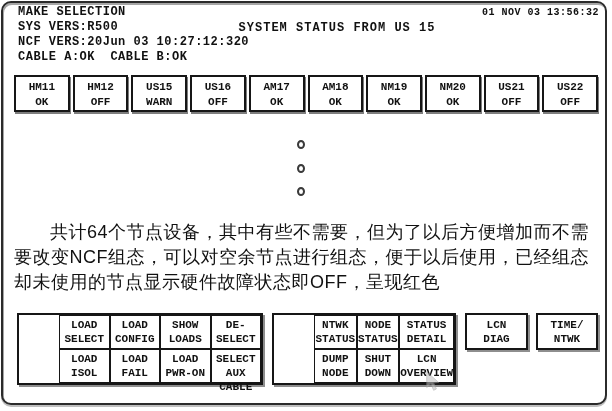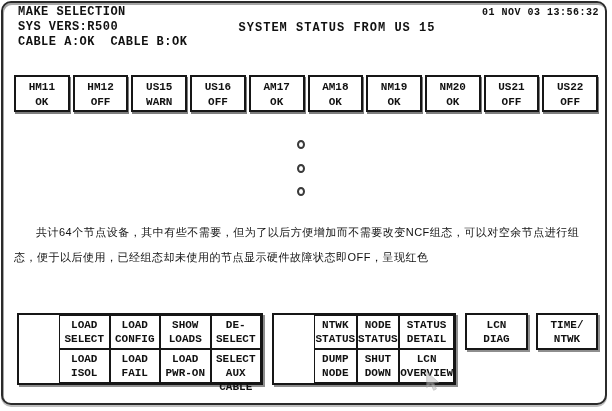--- a/index.html
+++ b/index.html
@@ -17,21 +17,21 @@
   .datetime { position:absolute; right:13px; top:7px; font-size:10px; font-weight:700; letter-spacing:0.5px;margin-left:41px; }
 
   .node-row { position:absolute; left:14px; top:75px; width:584px; display:flex; gap:3px;border-radius:9px; }
   .node-box { flex:1; height:37px; border:2px solid #161616; background:#fff; text-align:center;
               padding-top:3px; font-size:11px; font-weight:700; line-height:15px;
               box-shadow:1px 2px 0 rgba(20,20,20,0.55); }
 
   .dot { position:absolute; left:297px; width:8px; height:9px; border:2px solid #3a3a3a; border-radius:50%; }
   .dot.d1 { top:140px; } .dot.d2 { top:164px; } .dot.d3 { top:187px; }
 
-  .note { position:absolute; left:14px; top:220px; width:586px; font-size:11px; line-height:25px;
+  .note { position:absolute; left:14px; top:220px; width:586px; font-size:18px; line-height:25px;
           text-indent:2em; font-family:"Liberation Sans","DejaVu Sans",sans-serif; letter-spacing:0.5px; }
 
   .btn-grid { position:absolute; display:grid; background:#fff; border:2px solid #161616;
               box-shadow:2px 2px 0 rgba(30,30,30,0.5);padding-left:40px; }
   .grid-left { left:17px;  top:313px; width:246px; grid-template-columns:repeat(4,1fr); }
   .grid-mid  { left:272px; top:313px; width:184px; grid-template-columns:repeat(3,1fr); }
   .btn-cell { height:34px; border:1.5px solid #161616; text-align:center; padding-top:2px;
               font-size:11px; font-weight:700; line-height:14px; background:#fff; cursor:default; }
   .btn-single { position:absolute; top:313px; height:37px; border:2px solid #161616; background:#fff;
                 text-align:center; padding-top:3px; font-size:11px; font-weight:700; line-height:14px;
@@ -42,20 +42,21 @@
   .cursor-ghost { position:absolute; left:424px; top:371px; width:22px; height:22px; opacity:0.55; }
 </style>
 </head>
 <body>
 
 <div class="frame"></div>
 
 <div class="hdr-left">
   <div>MAKE SELECTION</div>
   <div>SYS VERS:R500</div>
+  <div>NCF VERS:20Jun 03 10:27:12:320</div>
   <div>CABLE A:OK  CABLE B:OK</div>
 </div>
 
 <div class="title">SYSTEM STATUS FROM US 15</div>
 <div class="datetime">01 NOV 03  13:56:32</div>
 
 <div class="node-row">
   <div class="node-box">
     <div>HM11</div>
     <div>OK</div>

